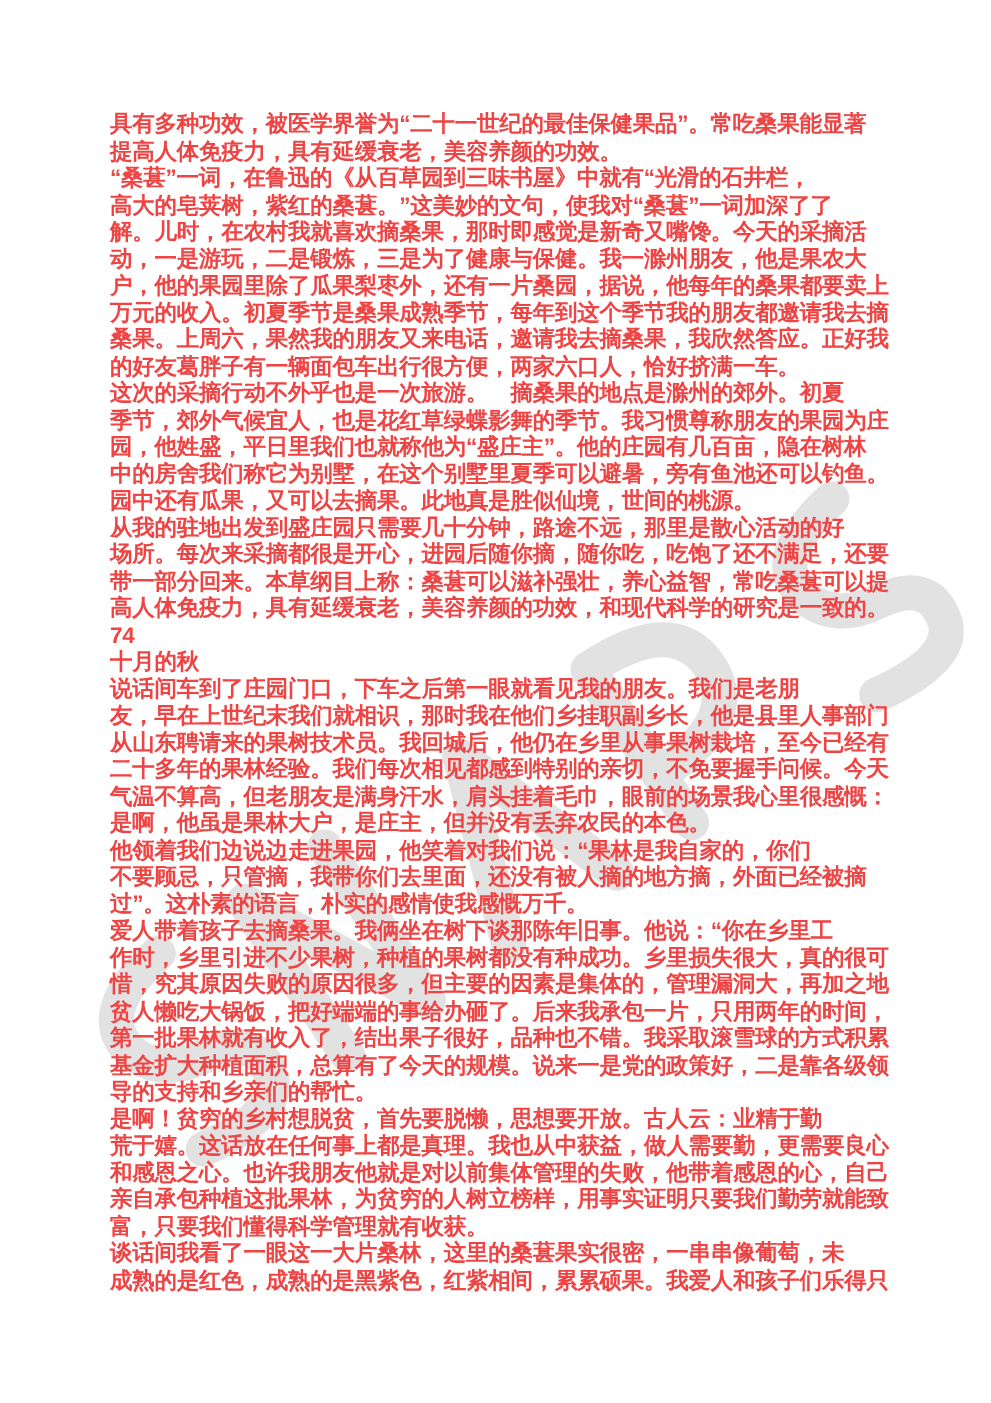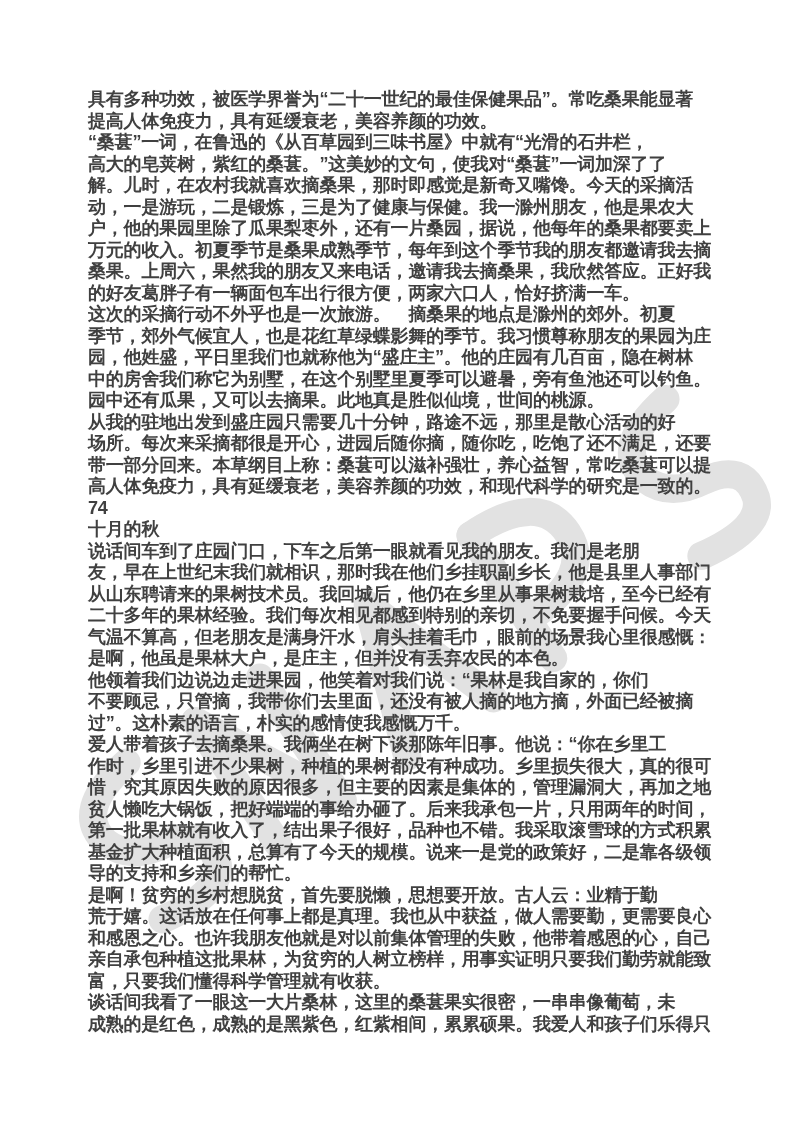--- a/index.html
+++ b/index.html
@@ -23,21 +23,21 @@
     height: 1122px;
     z-index: 0;
     pointer-events: none;
   }
   .doc {
     position: absolute;
     left: 88px;
     top: 89px;
     width: 648px;
     z-index: 1;
-    color: #404040;
+    color: #ef4444;
     font-size: 18px;
     line-height: 21.5px;
     font-weight: 600;
     letter-spacing: -0.2px;
     white-space: pre;
   }
   .doc .line {
     height: 21.5px;
     overflow: visible;
   }

